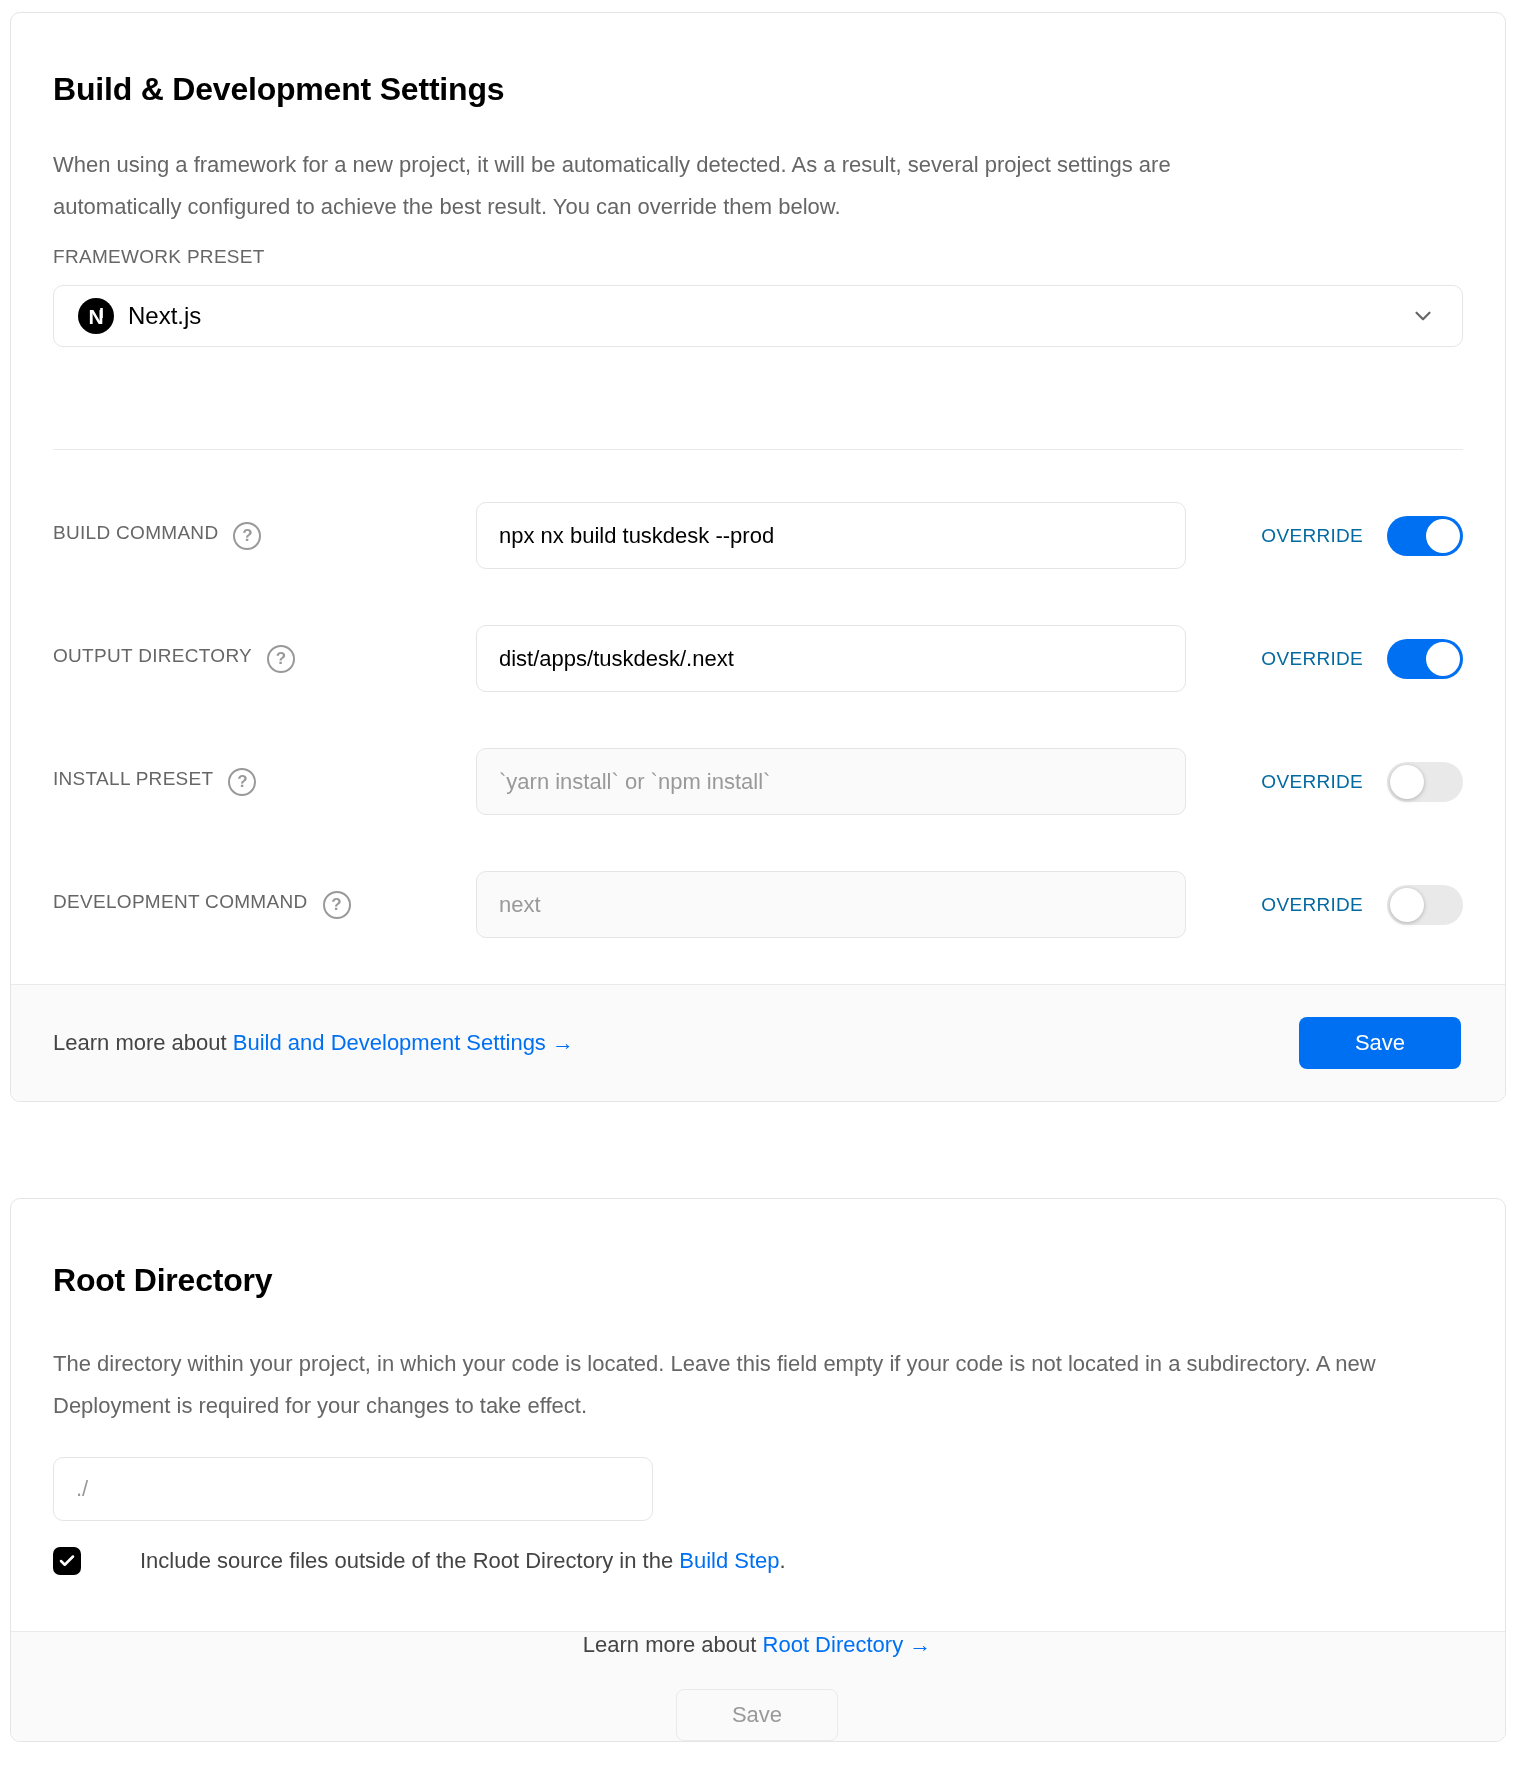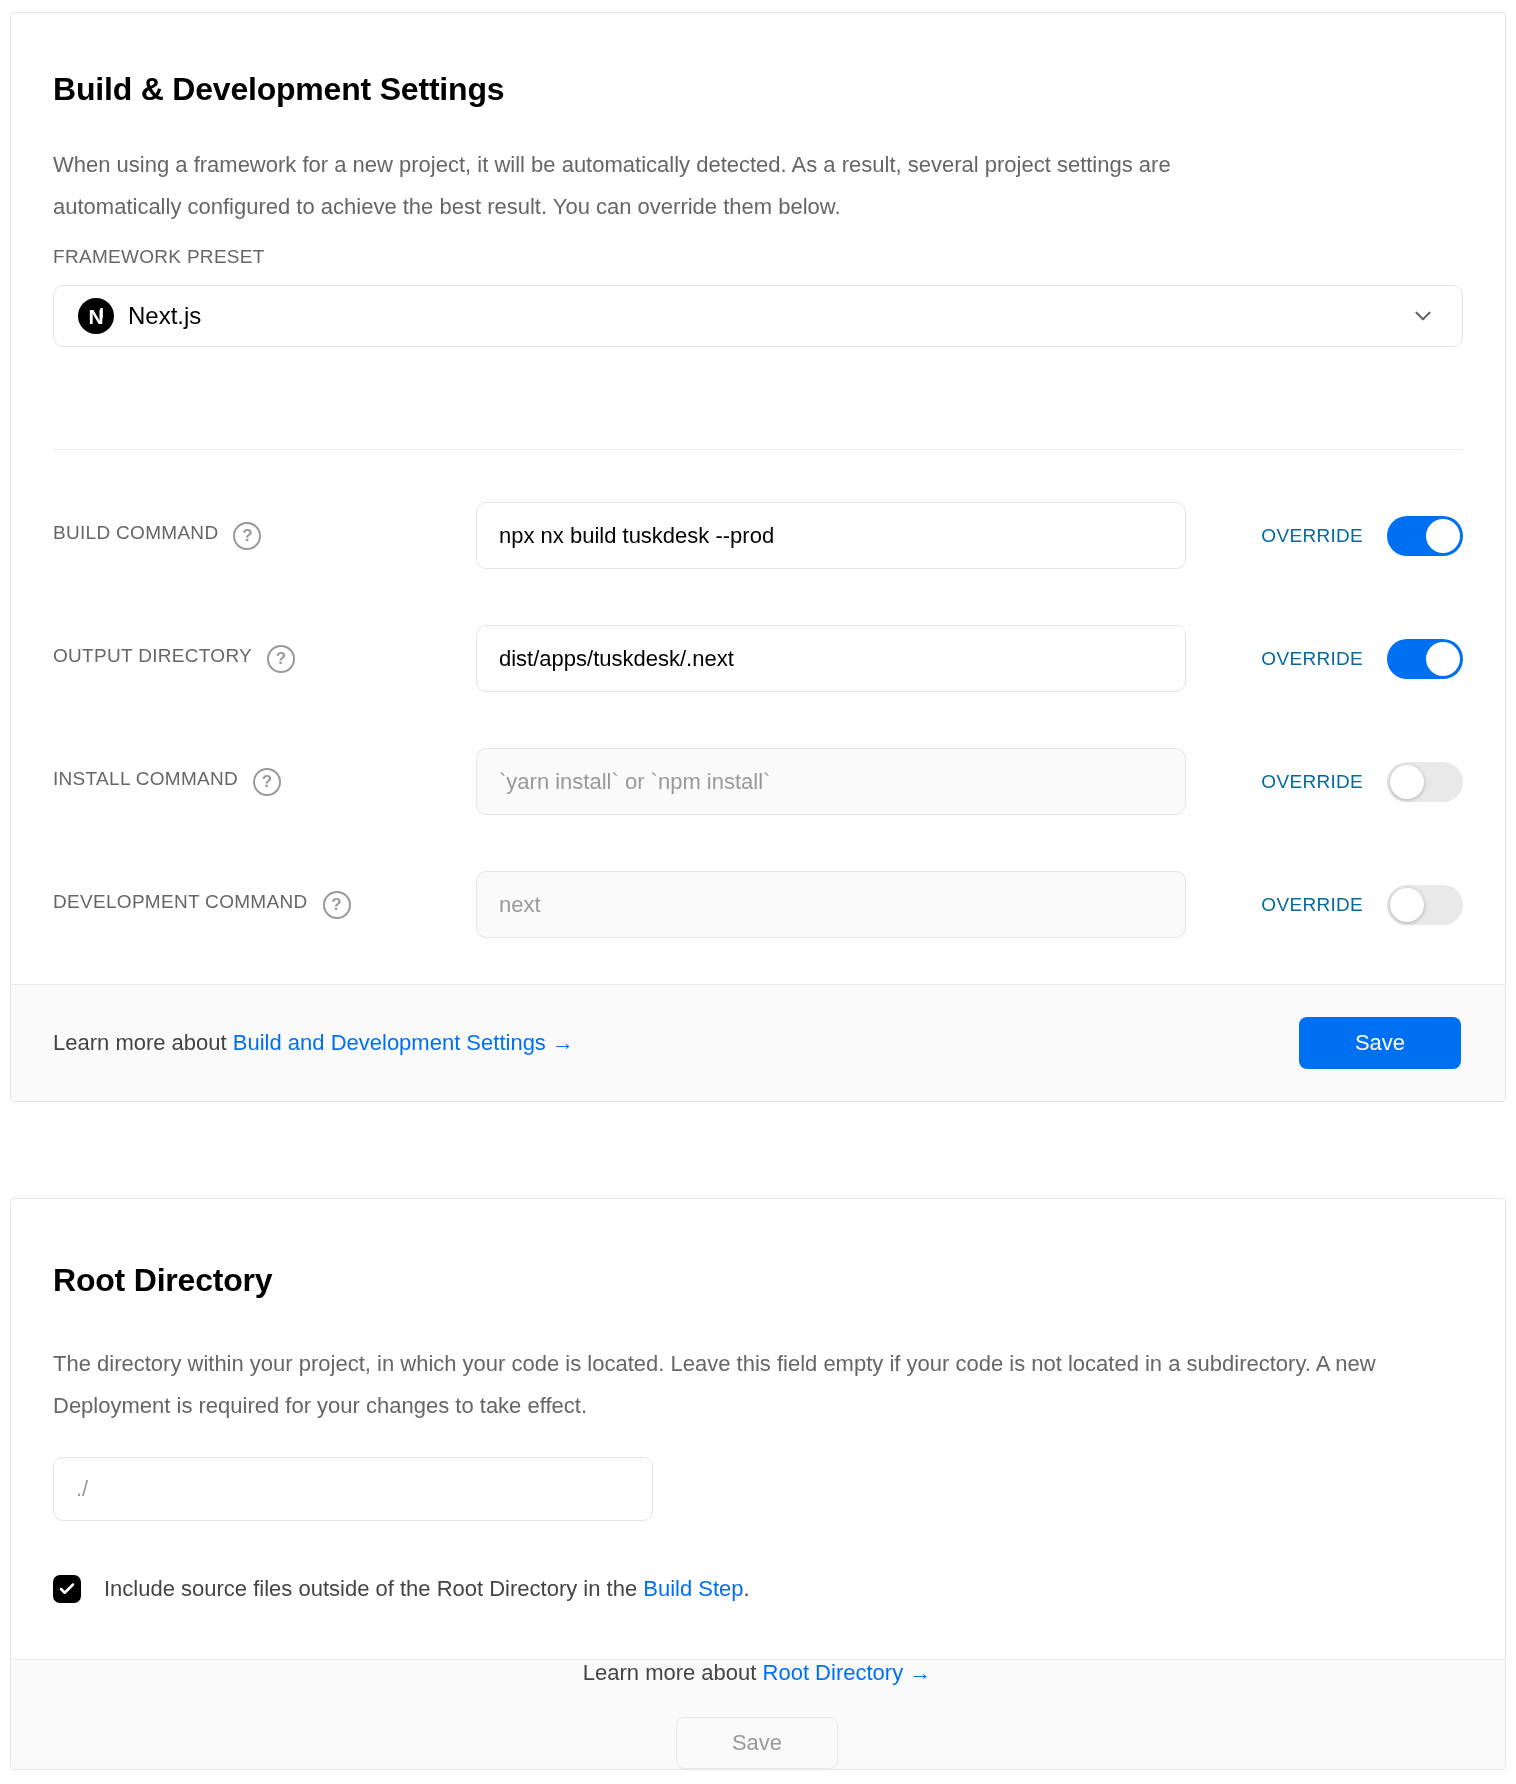--- a/index.html
+++ b/index.html
@@ -8,21 +8,21 @@
     width: 1516px;
     height: 1784px;
     font-family: "Liberation Sans", "DejaVu Sans", sans-serif;
     color: #000;
   }
   .page { padding: 12px 10px 0; }
 
   .card {
     background: #fff;
     border: 1px solid #e5e5e5;
-    border-radius: 4px;
+    border-radius: 10px;
     overflow: hidden;
   }
   .card-2 { margin-top: 96px; }
 
   .card-body { padding: 57px 42px 46px; }
   .card-2 .card-body { padding: 62px 42px 56px; }
 
   h2.section-title {
     font-size: 32px;
     line-height: 38px;
@@ -169,23 +169,24 @@
     font-family: inherit;
     font-size: 22px;
     color: #000;
     padding: 0 22px;
     outline: none;
     background: #fff;
   }
   .rd-input::placeholder { color: #999; }
 
   .checkbox-row {
-    margin-top: 54px;
+    margin-top: 26px;
     display: flex;
     align-items: center;
+    gap: 36px;
   }
   .checkbox {
     width: 28px; height: 28px;
     border-radius: 7px;
     background: #fff;
     border: 2px solid #999;
     display: inline-flex;
     align-items: center;
     justify-content: center;
     cursor: pointer;
@@ -251,21 +252,21 @@
         <div class="override-group">
           <span class="override-label">OVERRIDE</span>
           <div class="toggle on">
               <div class="knob"></div>
             </div>
         </div>
       </div>
 
       <div class="setting-row">
         <div class="row-label-wrap">
-          <span class="row-label">INSTALL COMMAND</span>
+          <span class="row-label">INSTALL PRESET</span>
           <span class="help-icon">?</span>
         </div>
         <input class="text-input disabled" type="text" placeholder="`yarn install` or `npm install`" style="">
         <div class="override-group">
           <span class="override-label">OVERRIDE</span>
           <div class="toggle">
               <div class="knob"></div>
             </div>
         </div>
       </div>

